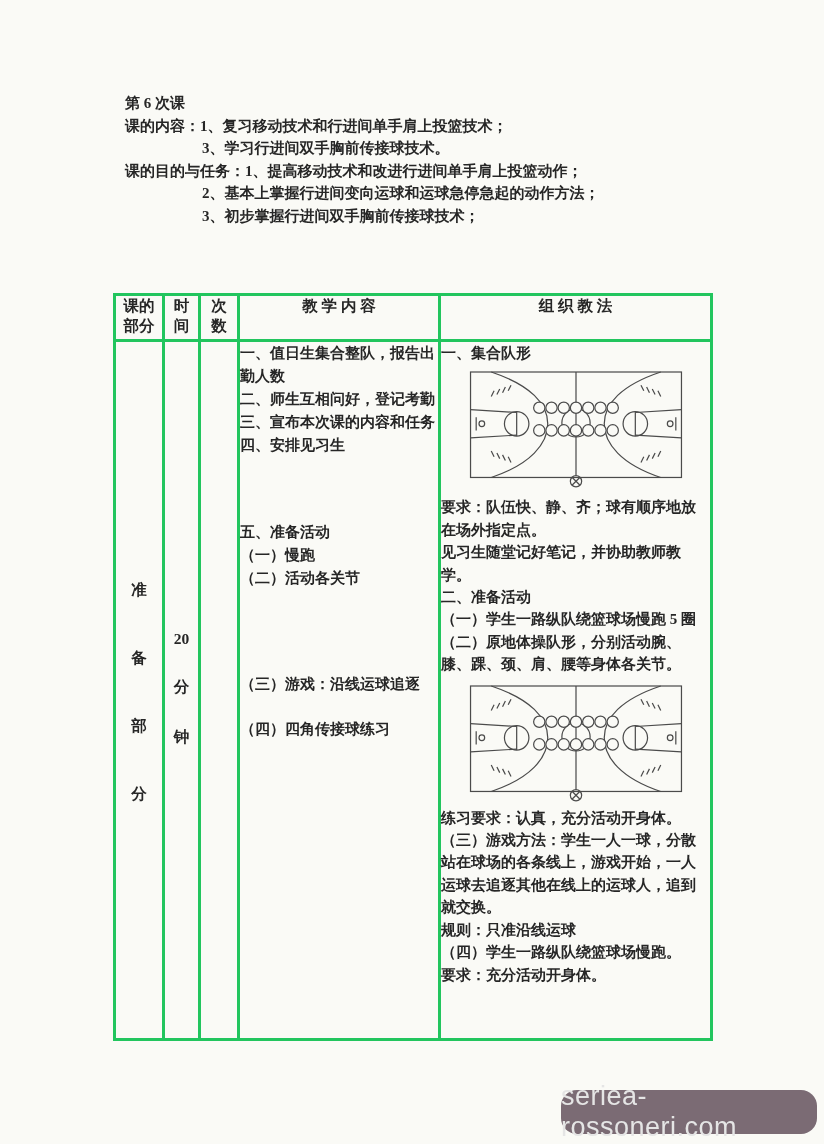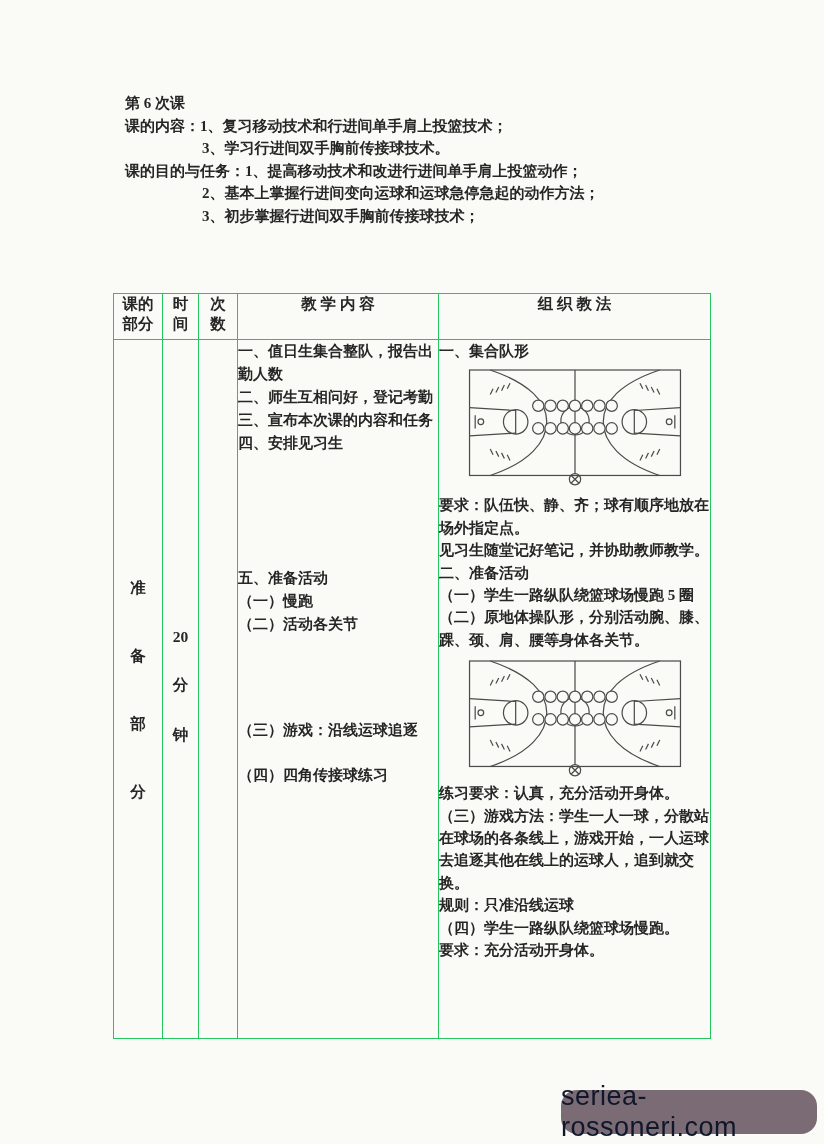--- a/index.html
+++ b/index.html
@@ -8,31 +8,31 @@
     background:#fafaf6;color:#262626;
     font-family:"Liberation Serif","DejaVu Serif",serif;
   }
   
   .header-block{position:absolute;left:125px;top:92px;width:600px;
     font-size:15px;font-weight:600;line-height:22.6px;}
   .hline{white-space:nowrap;}
   .hline.ind{padding-left:77px;}
   
   table.lesson{position:absolute;left:113px;top:293px;border-collapse:collapse;table-layout:fixed;}
-  table.lesson td{border:1px solid #22c55e;vertical-align:top;padding:0;}
+  table.lesson td{border:3px solid #22c55e;vertical-align:top;padding:0;}
   td.hcell{font-size:15.5px;font-weight:600;text-align:center;vertical-align:middle;line-height:20px;}
   tr.hrow{height:46px;}
   tr.brow{height:699px;}
   .vstack{display:flex;flex-direction:column;align-items:center;
     font-size:15.5px;font-weight:600;}
   .vstack.part{padding-top:238px;gap:47px;}
   .vstack.time{padding-top:288px;gap:29px;}
   td.teach{padding:4px 8px 0 9px;}
   td.teach .blk{font-size:15px;font-weight:600;line-height:23px;}
-  .blk.b2{margin-top:112px;}
+  .blk.b2{margin-top:64px;}
   .blk.b3{margin-top:83px;}
   .blk.b4{margin-top:22px;}
   td.org{padding:4px 8px 0 10px;}
   td.org .p{font-size:15px;font-weight:600;line-height:22.4px;}
   svg.court{display:block;margin:4px auto 7px;}
   svg.court2{margin:6px auto 4px;}
   .court line,.court path,.court rect,.court circle{stroke:#4b4b4b;fill:none;stroke-width:1.3;}
   .court circle.stud{fill:#fafaf6;}
   
   .watermark{position:absolute;left:561px;top:1090px;width:256px;height:44px;
@@ -219,13 +219,13 @@
       <div class="p">练习要求：认真，充分活动开身体。</div>
       <div class="p">（三）游戏方法：学生一人一球，分散站在球场的各条线上，游戏开始，一人运球去追逐其他在线上的运球人，追到就交换。</div>
       <div class="p">规则：只准沿线运球</div>
       <div class="p">（四）学生一路纵队绕篮球场慢跑。</div>
       <div class="p">要求：充分活动开身体。</div>
     </td>
   </tr>
 </tbody>
   </table>
 
-<div class="watermark" style="background: rgb(123, 107, 116); color: #0f172a;">seriea-rossoneri.com</div>
+<div class="watermark" style="background: rgb(123, 107, 116); color: #e5e5e5;">seriea-rossoneri.com</div>
 
 </body></html>

